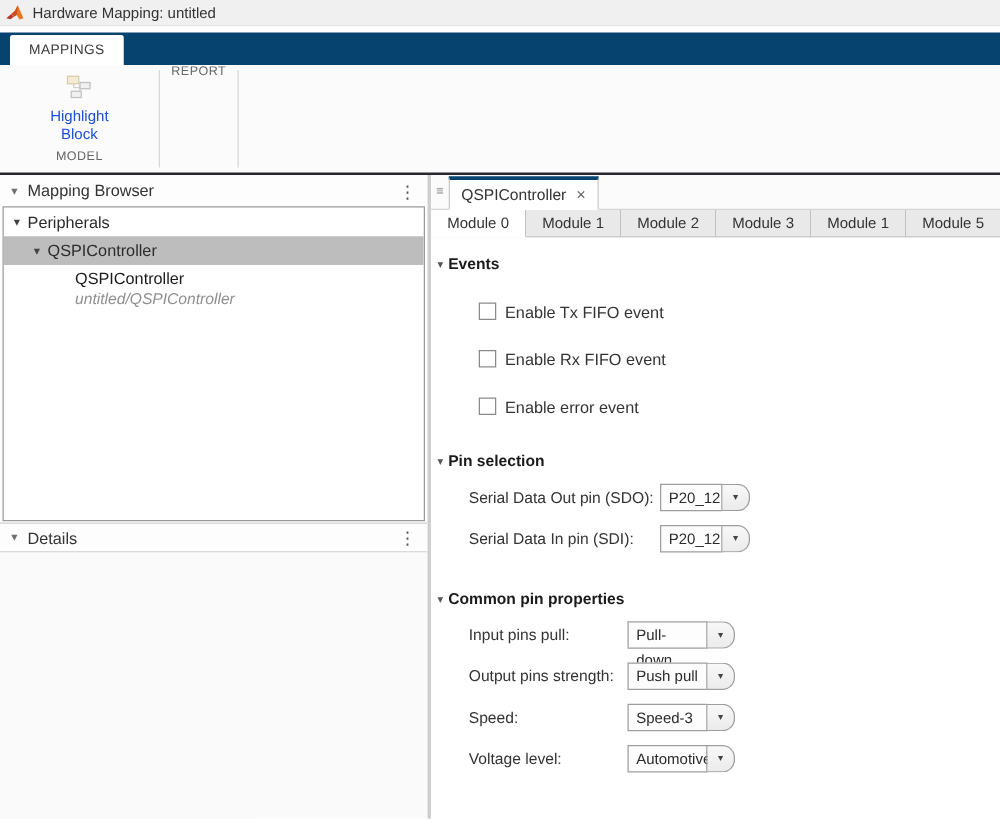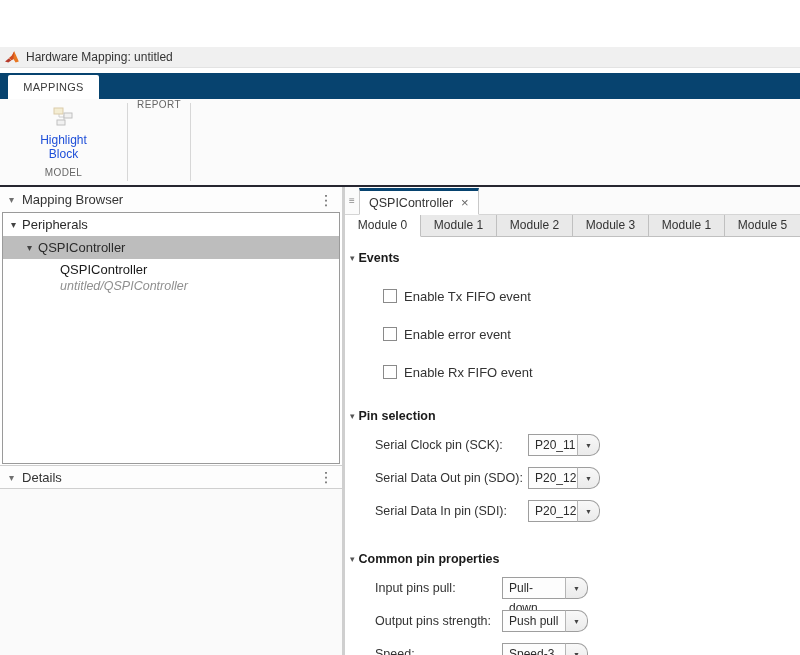--- a/index.html
+++ b/index.html
@@ -3,21 +3,21 @@
 <meta charset="utf-8">
 <style>
   * { box-sizing: border-box; margin: 0; padding: 0; }
   html,body { width:800px; height:655px; overflow:hidden; }
   body { font-family:"Liberation Sans", sans-serif; background:#fff; color:#333; }
 
   .window { width:800px; height:655px; display:flex; flex-direction:column; }
 
   
   .titlebar { height:21px; background:#f0f0f0; border-bottom:1px solid #e3e3e3;
-              display:flex; align-items:center; padding-left:4px; flex:0 0 auto;margin-top:47px; }
+              display:flex; align-items:center; padding-left:4px; flex:0 0 auto; }
   .titlebar .logo { width:16px; height:16px; margin-right:6px; }
   .titlebar .title { font-size:12px; color:#333; }
 
   
   .ribbon { height:31px; position:relative; background:#fff; flex:0 0 auto; }
   .ribbon-band { position:absolute; left:0; right:0; top:5px; bottom:0; background:#07436f; }
   .ribbon-tab { position:absolute; left:8px; top:7px; bottom:0; width:91px; background:#fff;
                 border-radius:2px 2px 0 0; display:flex; align-items:center; justify-content:center;
                 font-size:11px; color:#3a3a3a; letter-spacing:.3px; }
 
@@ -197,41 +197,34 @@
           <div class="sec-header">
             <span class="tri">▾</span>
             <span class="sec-title">Events</span>
           </div>
           <div class="cb-row">
             <div class="checkbox"></div>
             <span class="cb-label">Enable Tx FIFO event</span>
           </div>
           <div class="cb-row">
             <div class="checkbox"></div>
-            <span class="cb-label">Enable error event</span>
+            <span class="cb-label">Enable Rx FIFO event</span>
           </div>
           <div class="cb-row">
             <div class="checkbox"></div>
-            <span class="cb-label">Enable Rx FIFO event</span>
+            <span class="cb-label">Enable error event</span>
           </div>
         </div>
 
         <div class="sec-pins">
           <div class="sec-header">
             <span class="tri">▾</span>
             <span class="sec-title">Pin selection</span>
           </div>
           <div class="sel-row">
-            <span class="sel-label">Serial Clock pin (SCK):</span>
-            <div class="combo">
-              <span class="combo-value">P20_11</span>
-              <span class="combo-arrow">▼</span>
-            </div>
-          </div>
-          <div class="sel-row">
             <span class="sel-label">Serial Data Out pin (SDO):</span>
             <div class="combo">
               <span class="combo-value">P20_12</span>
               <span class="combo-arrow">▼</span>
             </div>
           </div>
           <div class="sel-row">
             <span class="sel-label">Serial Data In pin (SDI):</span>
             <div class="combo">
               <span class="combo-value">P20_12</span>

